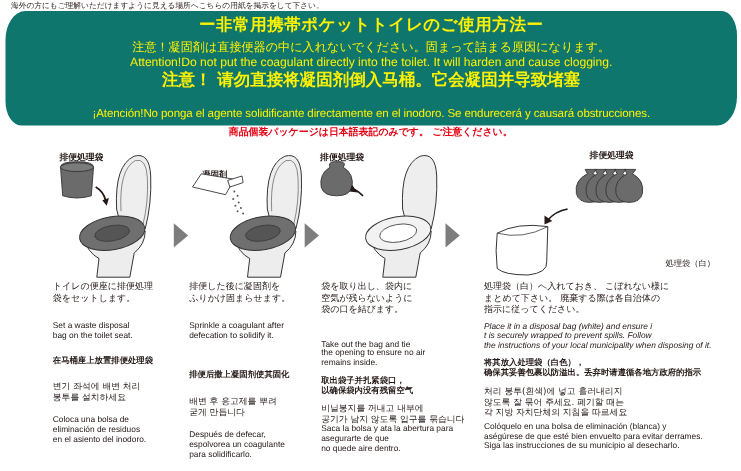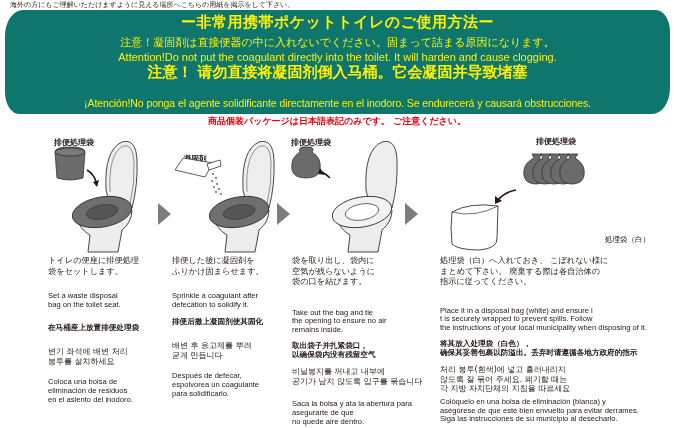--- a/index.html
+++ b/index.html
@@ -143,49 +143,49 @@
   <p class="es" style="margin-top:12px;">Coloca una bolsa de
 eliminación de residuos
 en el asiento del inodoro.</p>
 </div>
 
 <div class="col" style="left:172px; top:255px; width:115px;">
   <p class="ja">排便した後に凝固剤を
 ふりかけ固まらせます。</p>
   <p class="en" style="margin-top:16px;">Sprinkle a coagulant after
 defecation to solidify it.</p>
-  <p class="zh" style="margin-top:7px;">排便后撒上凝固剂使其固化</p>
+  <p class="zh" style="margin-top:26px;">排便后撒上凝固剂使其固化</p>
   <p class="ko" style="margin-top:15px;">배변 후 응고제를 뿌려
 굳게 만듭니다</p>
   <p class="es" style="margin-top:12px;">Después de defecar,
 espolvorea un coagulante
 para solidificarlo.</p>
 </div>
 
 <div class="col" style="left:292px; top:255px; width:150px;">
   <p class="ja">袋を取り出し、袋内に
 空気が残らないように
 袋の口を結びます。</p>
   <p class="en" style="margin-top:22px;">Take out the bag and tie
 the opening to ensure no air
 remains inside.</p>
   <p class="zh" style="margin-top:6px;">取出袋子并扎紧袋口，
 以确保袋内没有残留空气</p>
   <p class="ko" style="margin-top:7px;">비닐봉지를 꺼내고 내부에
 공기가 남지 않도록 입구를 묶습니다</p>
-  <p class="es" style="margin-top:14px;">Saca la bolsa y ata la abertura para
+  <p class="es" style="margin-top:0;">Saca la bolsa y ata la abertura para
 asegurarte de que
 no quede aire dentro.</p>
 </div>
 
 <div class="col" style="left:440px; top:255px; width:232px;">
   <p class="ja">処理袋（白）へ入れておき、 こぼれない様に
 まとめて下さい。 廃棄する際は各自治体の
 指示に従ってください。</p>
-  <p class="en" style="margin-top:20px;">Place it in a disposal bag (white) and ensure i
+  <p class="en" style="margin-top:6px;font-style:italic;">Place it in a disposal bag (white) and ensure i
 t is securely wrapped to prevent spills. Follow
 the instructions of your local municipality when disposing of it.</p>
   <p class="zh" style="margin-top:6px;">将其放入处理袋（白色），
 确保其妥善包裹以防溢出。丢弃时请遵循各地方政府的指示</p>
   <p class="ko" style="margin-top:7px;">처리 봉투(흰색)에 넣고 흘러내리지
 않도록 잘 묶어 주세요. 폐기할 때는
 각 지방 자치단체의 지침을 따르세요</p>
   <p class="es" style="margin-top:4px;">Colóquelo en una bolsa de eliminación (blanca) y
 aségúrese de que esté bien envuelto para evitar derrames.
 Siga las instrucciones de su municipio al desecharlo.</p>

